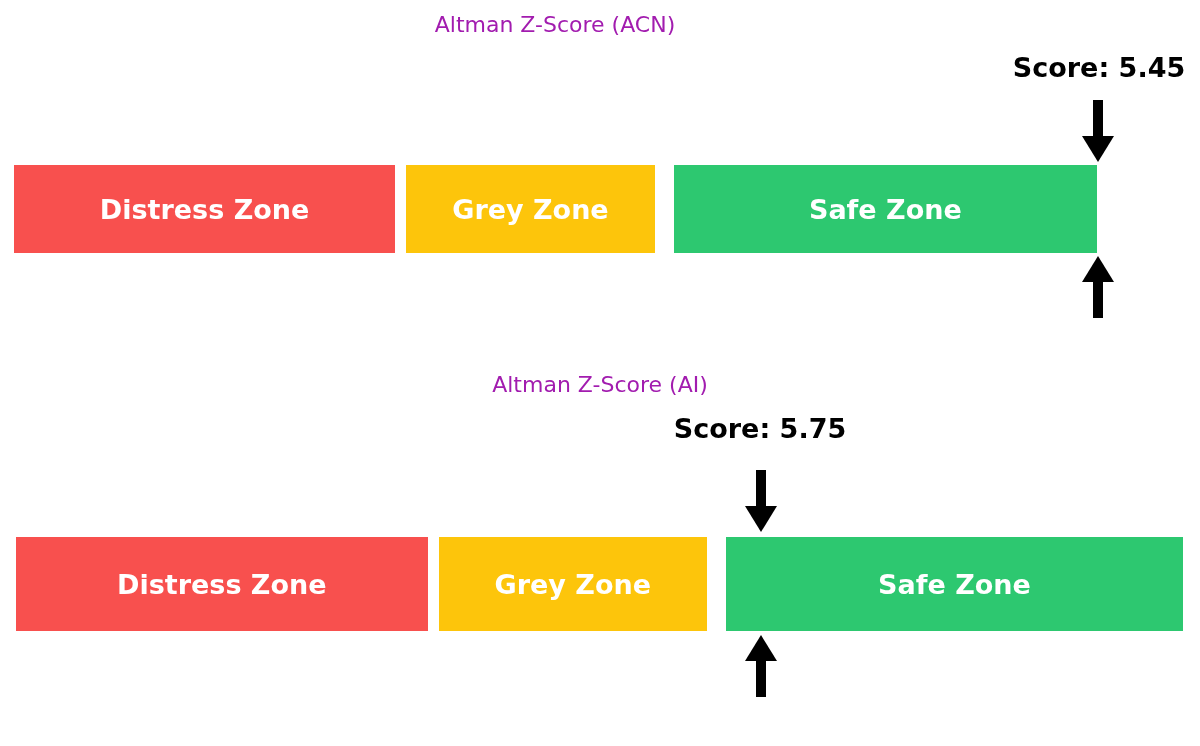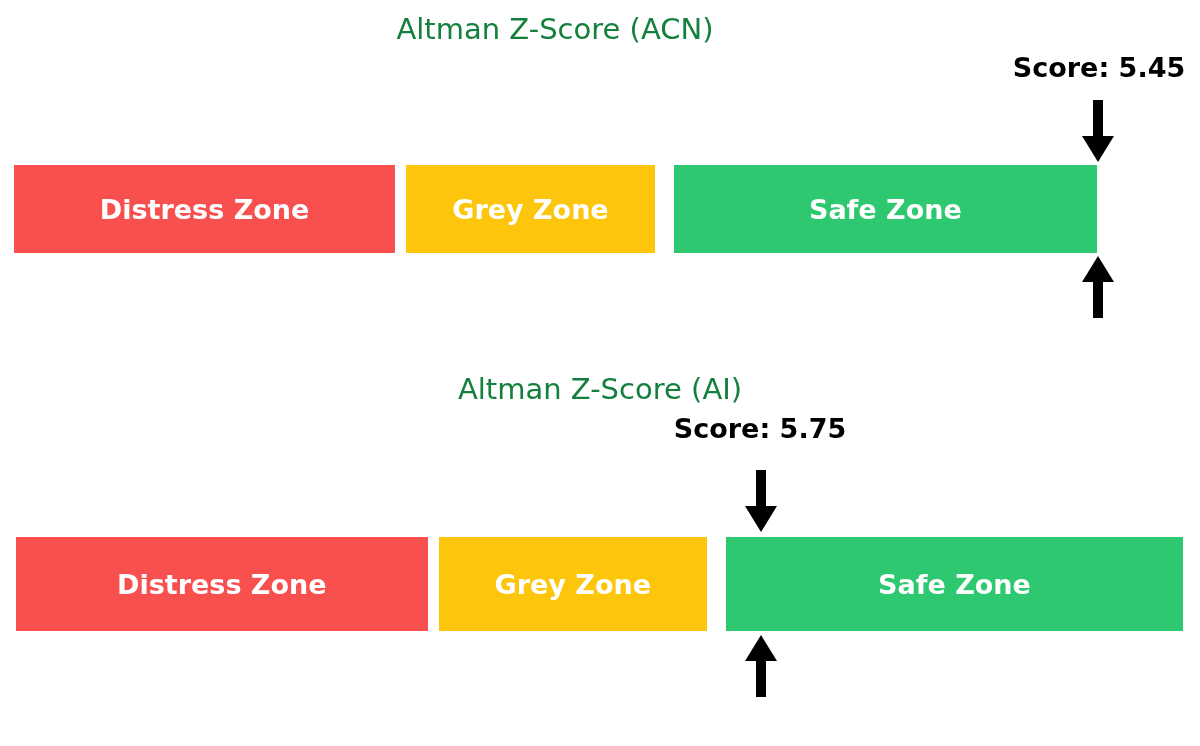--- a/index.html
+++ b/index.html
@@ -11,23 +11,23 @@
   .canvas {
     position: relative;
     width: 1200px;
     height: 746px;
     background: #ffffff;
     overflow: hidden;
   }
   .chart-title {
     position: absolute;
     transform: translateX(-50%);
-    font-size: 29px;
+    font-size: 22px;
     font-weight: 400;
-    color: #15803d;
+    color: #a21caf;
     white-space: nowrap;
     margin: 0;
   }
   .pos-title-1 { left: 555px; top: 12px; }
   .pos-title-2 { left: 600px; top: 372px; }
 
   .score-label {
     position: absolute;
     transform: translateX(-50%);
     font-size: 27px;

